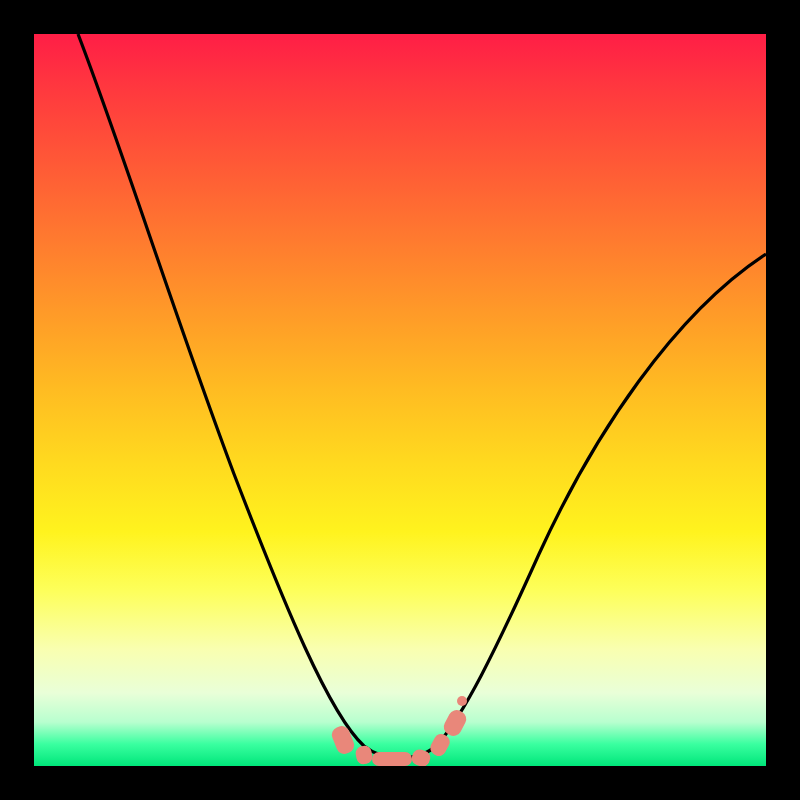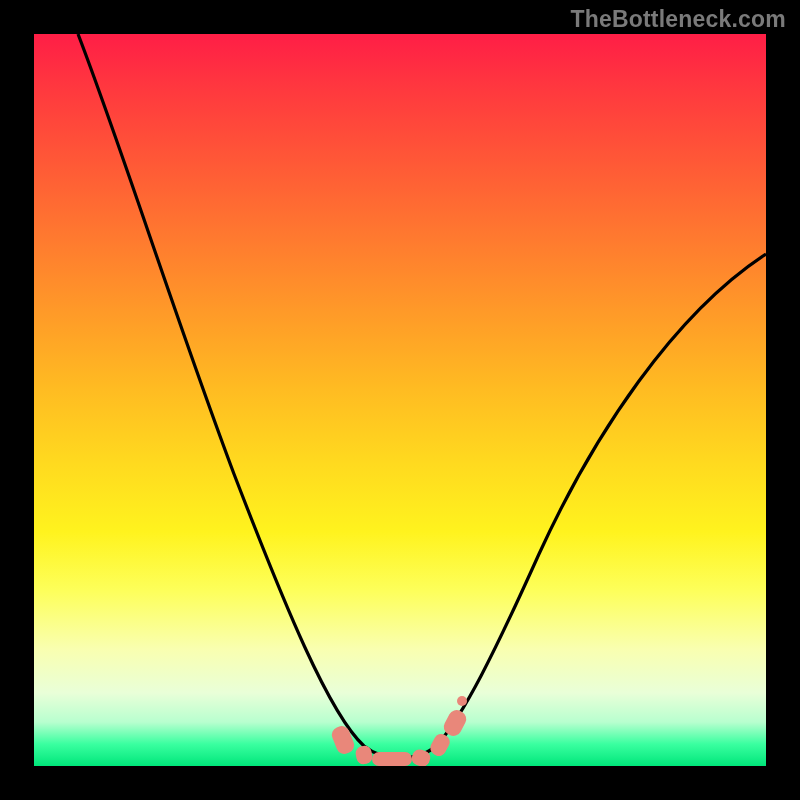--- a/index.html
+++ b/index.html
@@ -56,21 +56,20 @@
     color: #7a7a7a;
     font-size: 23px;
     font-weight: 600;
     letter-spacing: 0.2px;
   }
 </style>
 </head>
 <body>
 
 <div class="frame">
-  <div class="watermark">TheBottleneck.com</div>
   <div class="plot-area">
     <svg class="curve" viewBox="0 0 732 732" preserveAspectRatio="none">
 
       <path id="curve-path" d="M 44 0
                C 90 120, 140 280, 200 440
                C 250 570, 295 680, 330 712
                C 340 720, 352 724, 366 724
                C 382 724, 394 720, 404 710
                C 430 680, 460 620, 505 520
                C 560 400, 640 280, 732 220" fill="none" stroke="#000" stroke-width="3.2"></path>

